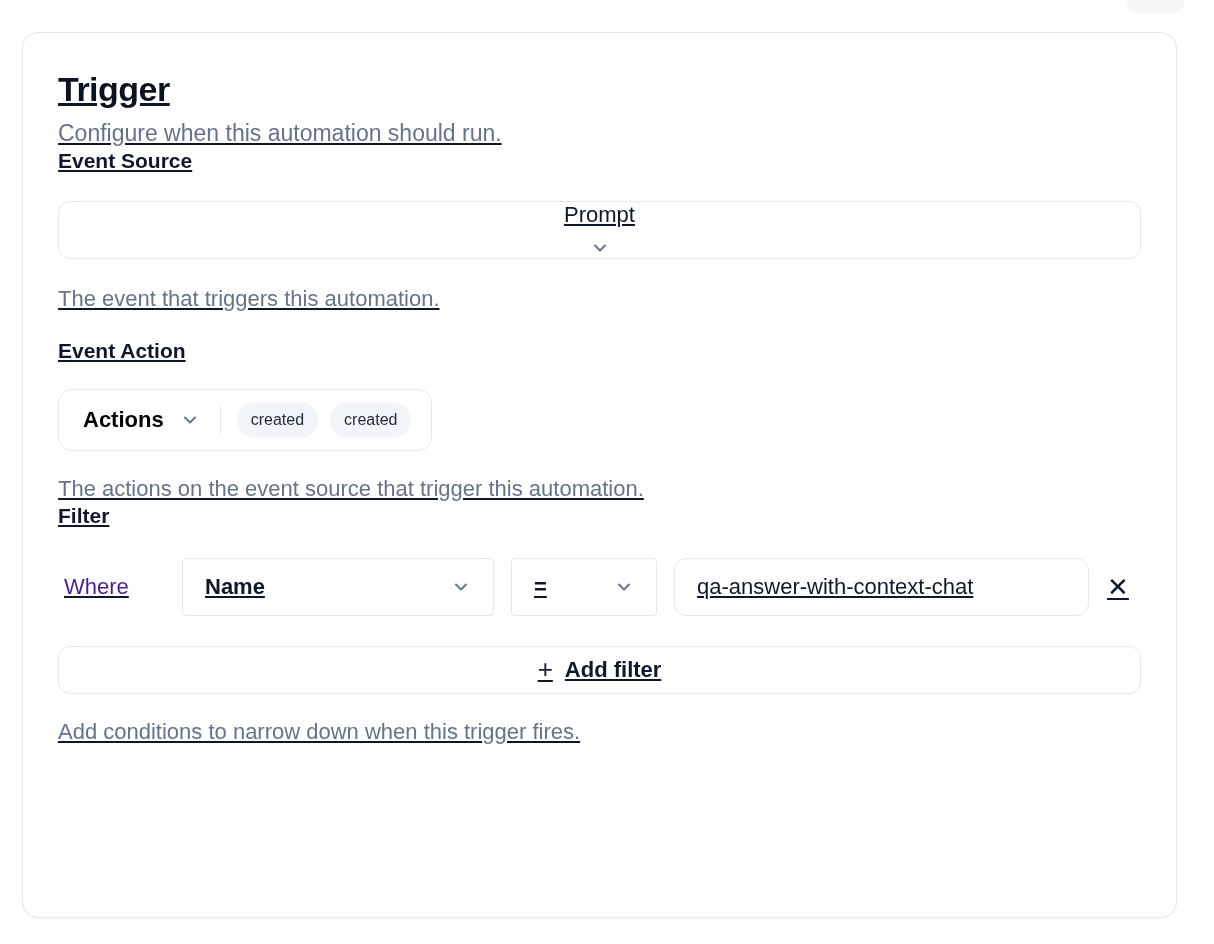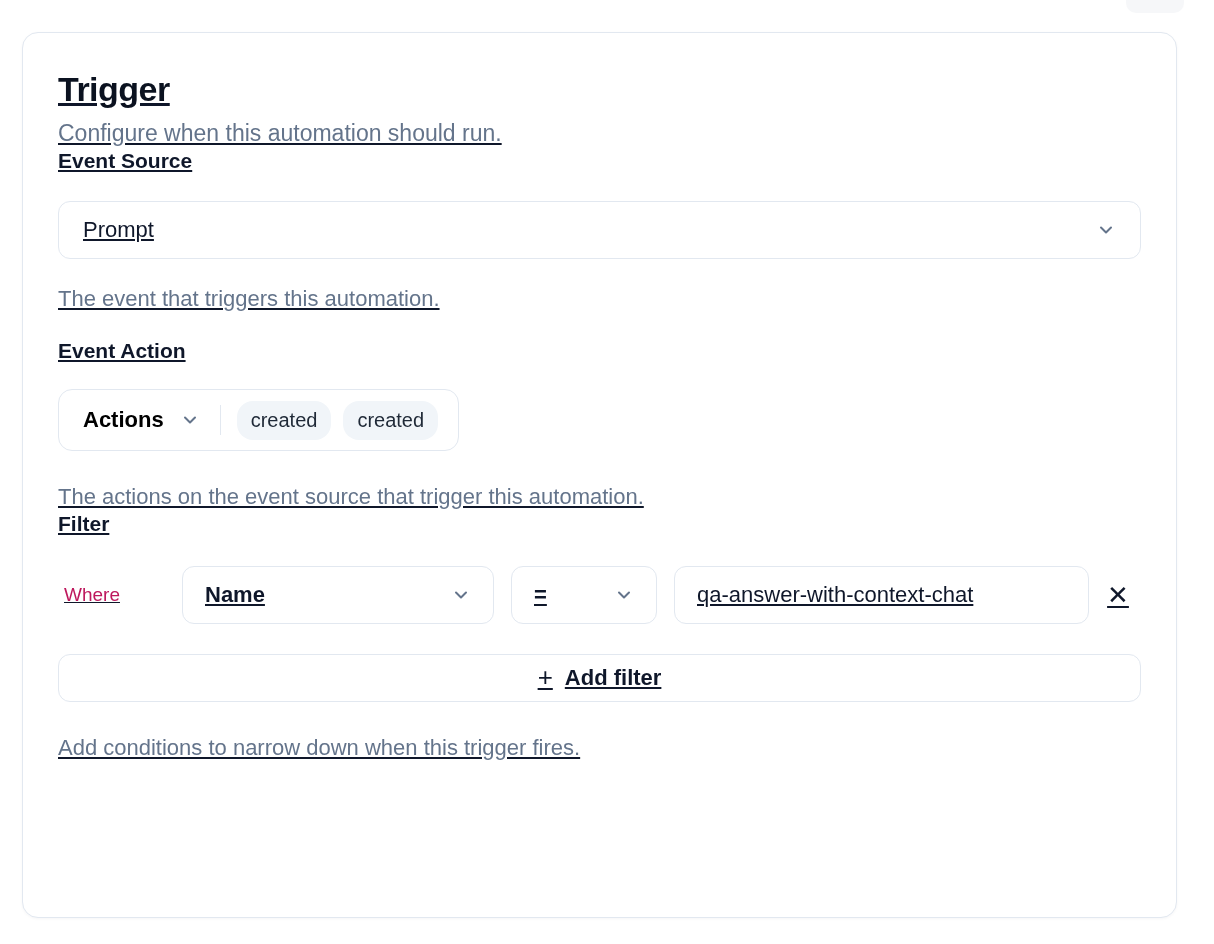--- a/index.html
+++ b/index.html
@@ -59,36 +59,37 @@
     color: #0f172a;
   }
   .section-label.tight { margin-top: 26px; }
 
   .helper {
     font-size: 22px;
     color: #64748b;
     margin-top: 26px;
     line-height: 1.3;
   }
-  .helper.small-gap { margin-top: 32px; }
+  .helper.small-gap { margin-top: 24px; }
 
   
   .select-box {
     margin-top: 28px;
     height: 58px;
     border: 1px solid #e2e8f0;
     border-radius: 12px;
     background: #ffffff;
     display: flex;
     align-items: center;
     justify-content: space-between;
     padding: 0 24px;
     font-size: 22px;
     color: #0f172a;
     cursor: pointer;
+    flex-direction: column;
   }
   .chev {
     width: 20px;
     height: 20px;
     flex: 0 0 auto;
     display: block;
   }
   .chev polyline {
     fill: none;
     stroke: #64748b;
@@ -120,44 +121,44 @@
   .v-divider {
     width: 1px;
     height: 30px;
     background: #e2e8f0;
     margin: 0 16px 0 20px;
   }
   .chip {
     background: #f1f5f9;
     border-radius: 16px;
     padding: 8px 14px;
-    font-size: 20px;
+    font-size: 16px;
     color: #1f2937;
     margin-right: 12px;
     white-space: nowrap;
   }
   .chip:last-child { margin-right: 0; }
 
   
   .filter-row {
     margin-top: 30px;
     display: flex;
     align-items: center;
   }
   .where-label {
     width: 124px;
     flex: 0 0 auto;
-    font-size: 19px;
-    color: #be185d;
+    font-size: 22px;
+    color: #4c1d95;
     padding-left: 6px;
   }
   .fr-select {
     height: 58px;
     border: 1px solid #e2e8f0;
-    border-radius: 12px;
+    border-radius: 4px;
     background: #fff;
     display: flex;
     align-items: center;
     justify-content: space-between;
     padding: 0 22px;
     font-size: 22px;
     color: #0f172a;
     cursor: pointer;
     flex: 0 0 auto;
   }

